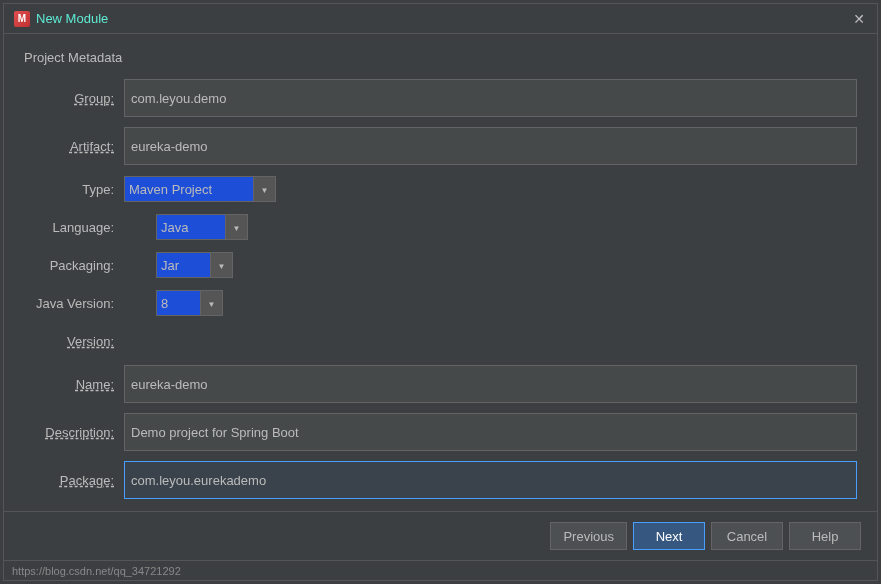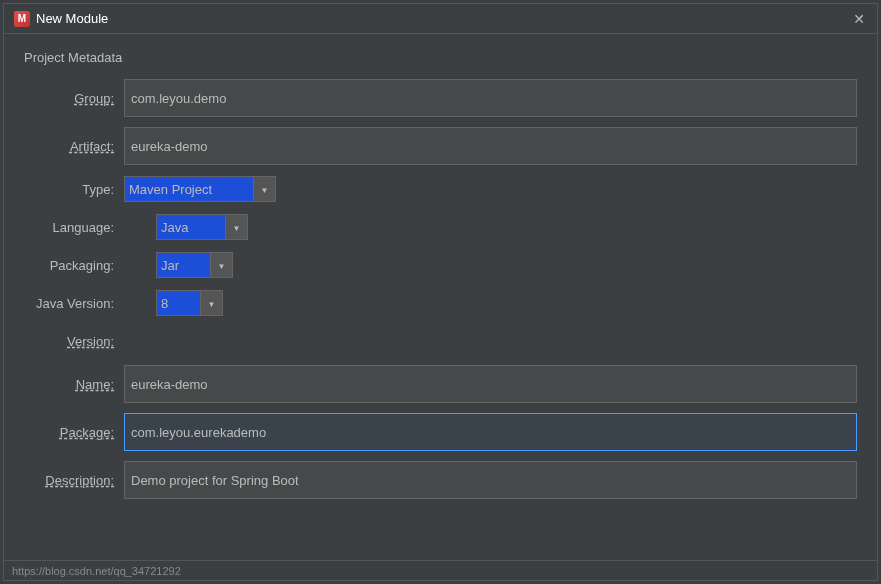--- a/index.html
+++ b/index.html
@@ -44,21 +44,21 @@
       background: linear-gradient(135deg, #e05050, #c03030);
       border-radius: 2px;
       display: flex;
       align-items: center;
       justify-content: center;
       font-size: 10px;
       color: white;
       font-weight: bold;
     }
     .title-text {
-      color: #ffffff;
+      color: #5eead4;
       font-size: 13px;
     }
     .close-btn {
       width: 16px;
       height: 16px;
       background: none;
       border: none;
       color: #bbbbbb;
       cursor: pointer;
       font-size: 14px;
@@ -271,27 +271,33 @@
     <div class="form-row">
       <label class="form-label underline">Version:</label>
     </div>
 
     <div class="form-row">
       <label class="form-label underline">Name:</label>
       <input class="form-input" type="text" value="eureka-demo" style="">
     </div>
 
     <div class="form-row">
+      <label class="form-label underline">Description:</label>
+      <input class="form-input" type="text" value="Demo project for Spring Boot" style="">
+    </div>
+
+    <div class="form-row">
       <label class="form-label underline">Package:</label>
       <input class="form-input highlighted" type="text" value="com.leyou.eurekademo" style="">
     </div>
-
-    <div class="form-row">
-      <label class="form-label underline">Description:</label>
-      <input class="form-input" type="text" value="Demo project for Spring Boot" style="">
-    </div>
   </div>
 
+  <div class="footer">
+    <button class="footer-btn">Previous</button>
+    <button class="footer-btn primary">Next</button>
+    <button class="footer-btn">Cancel</button>
+    <button class="footer-btn">Help</button>
+  </div>
 
   <div class="status-bar">
     <span>https://blog.csdn.net/qq_34721292</span>
   </div>
 </div>
 
 </body></html>

